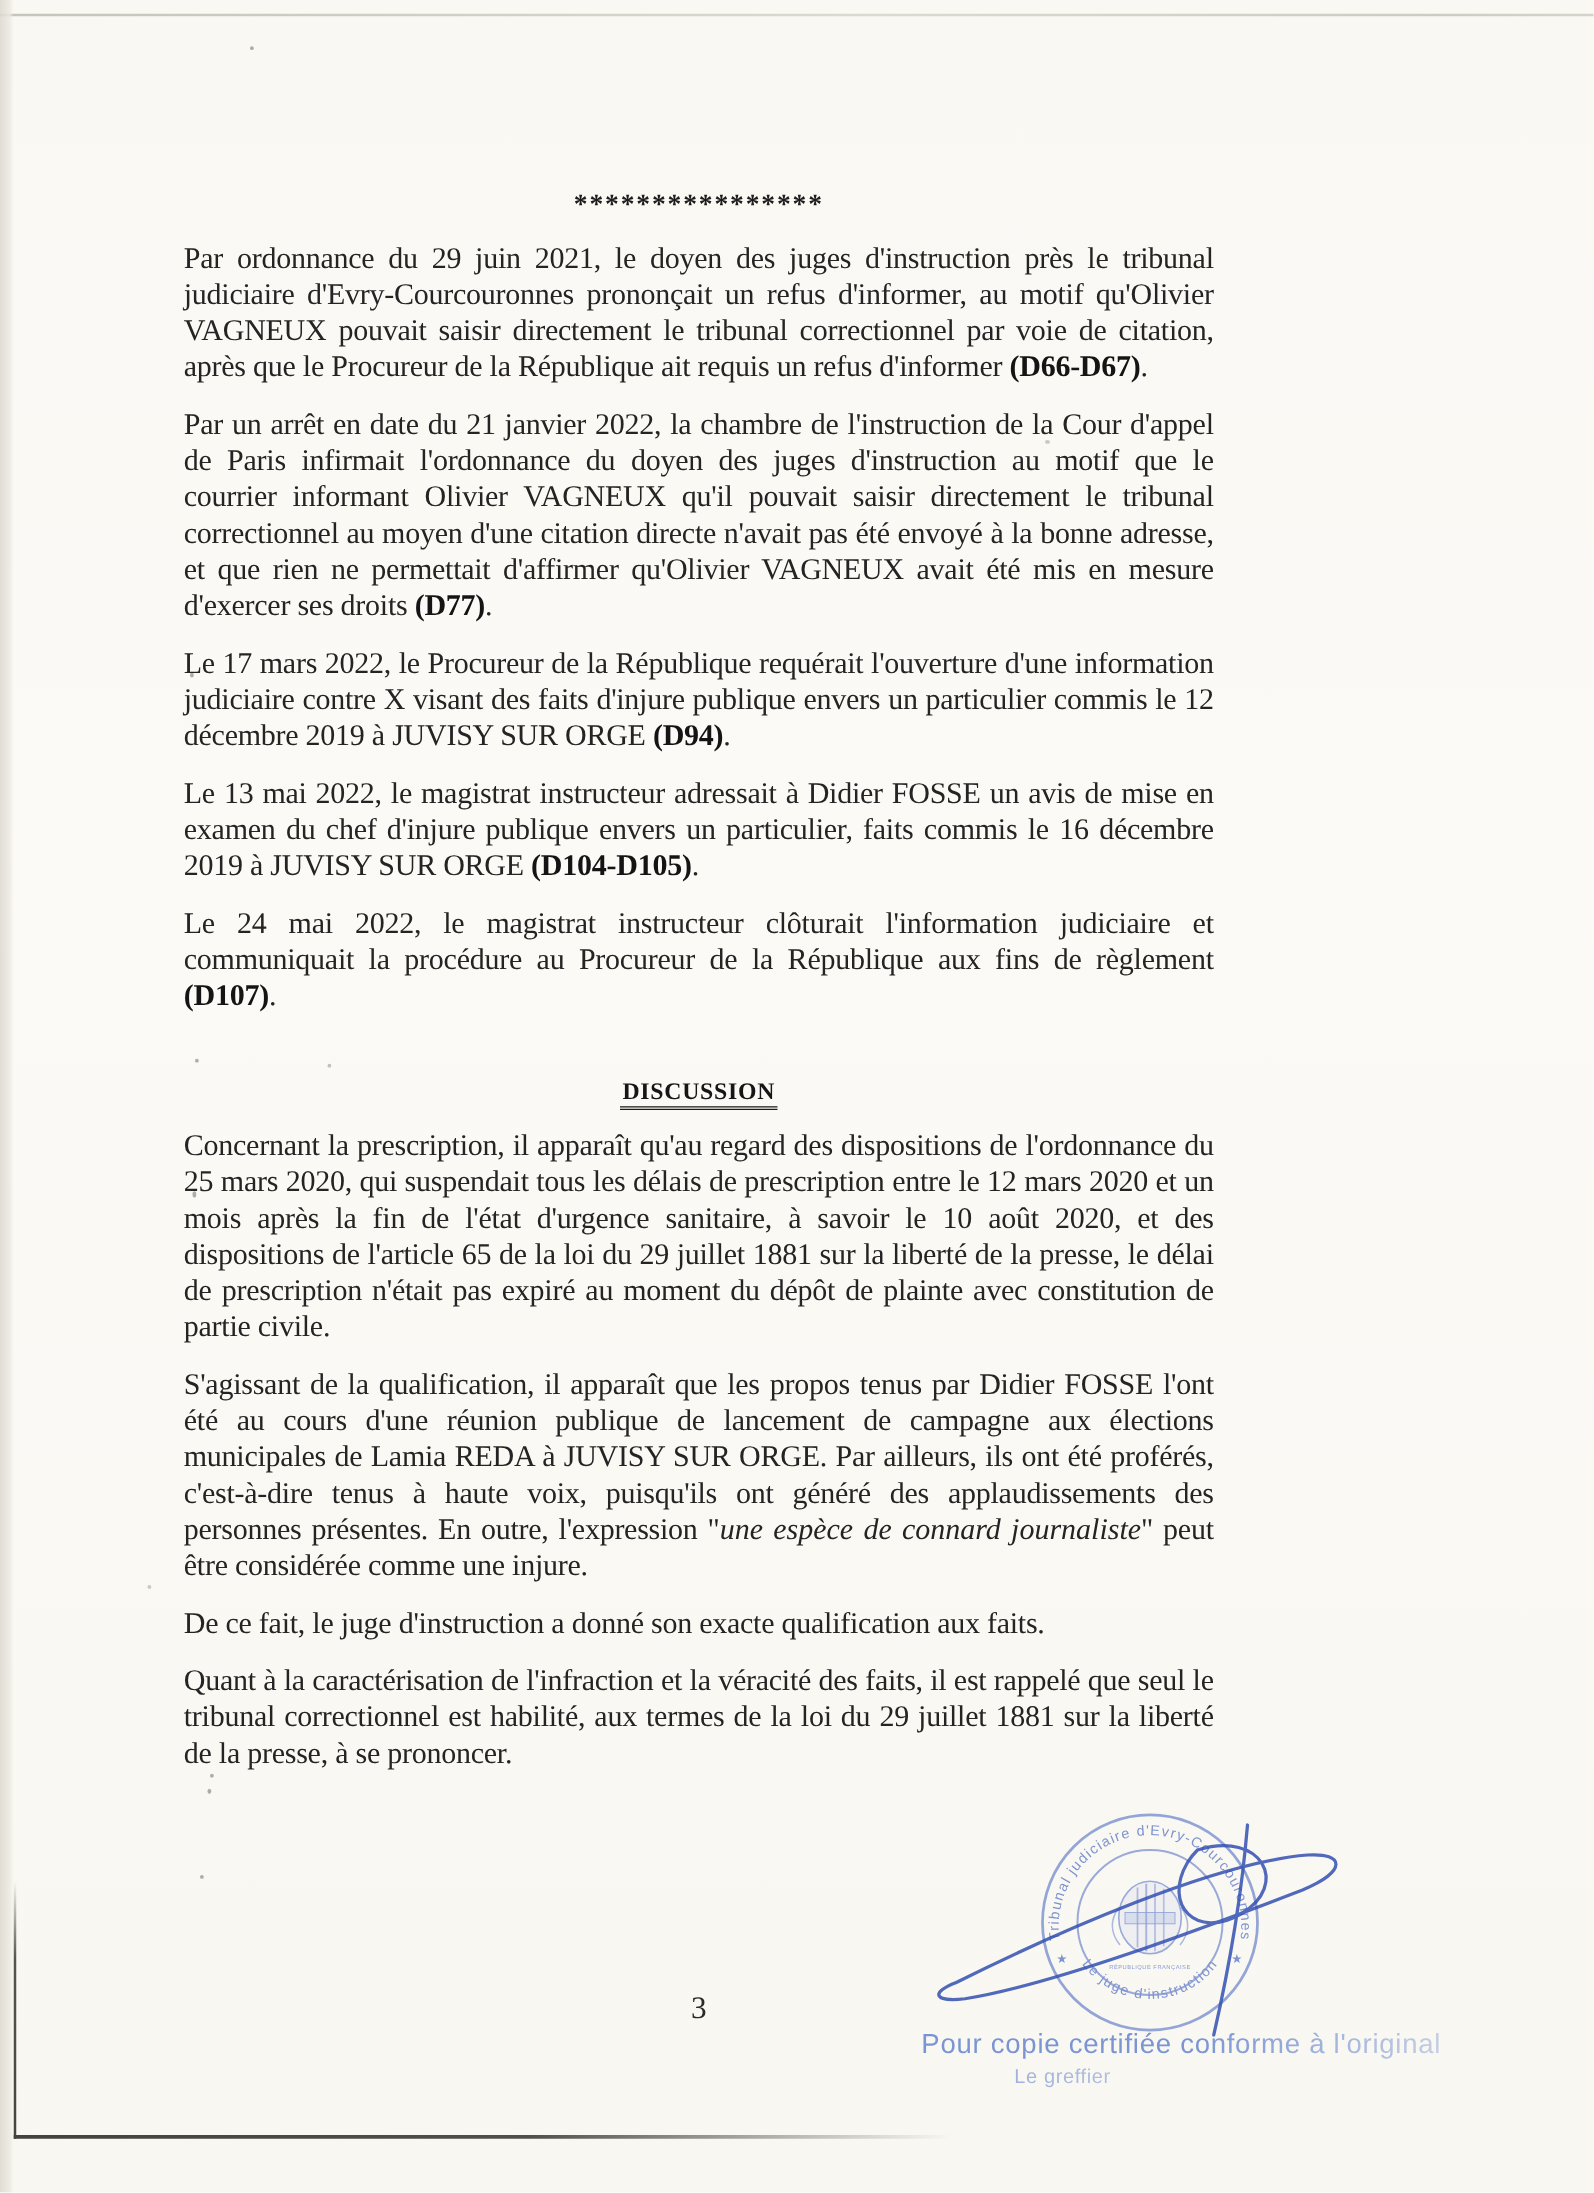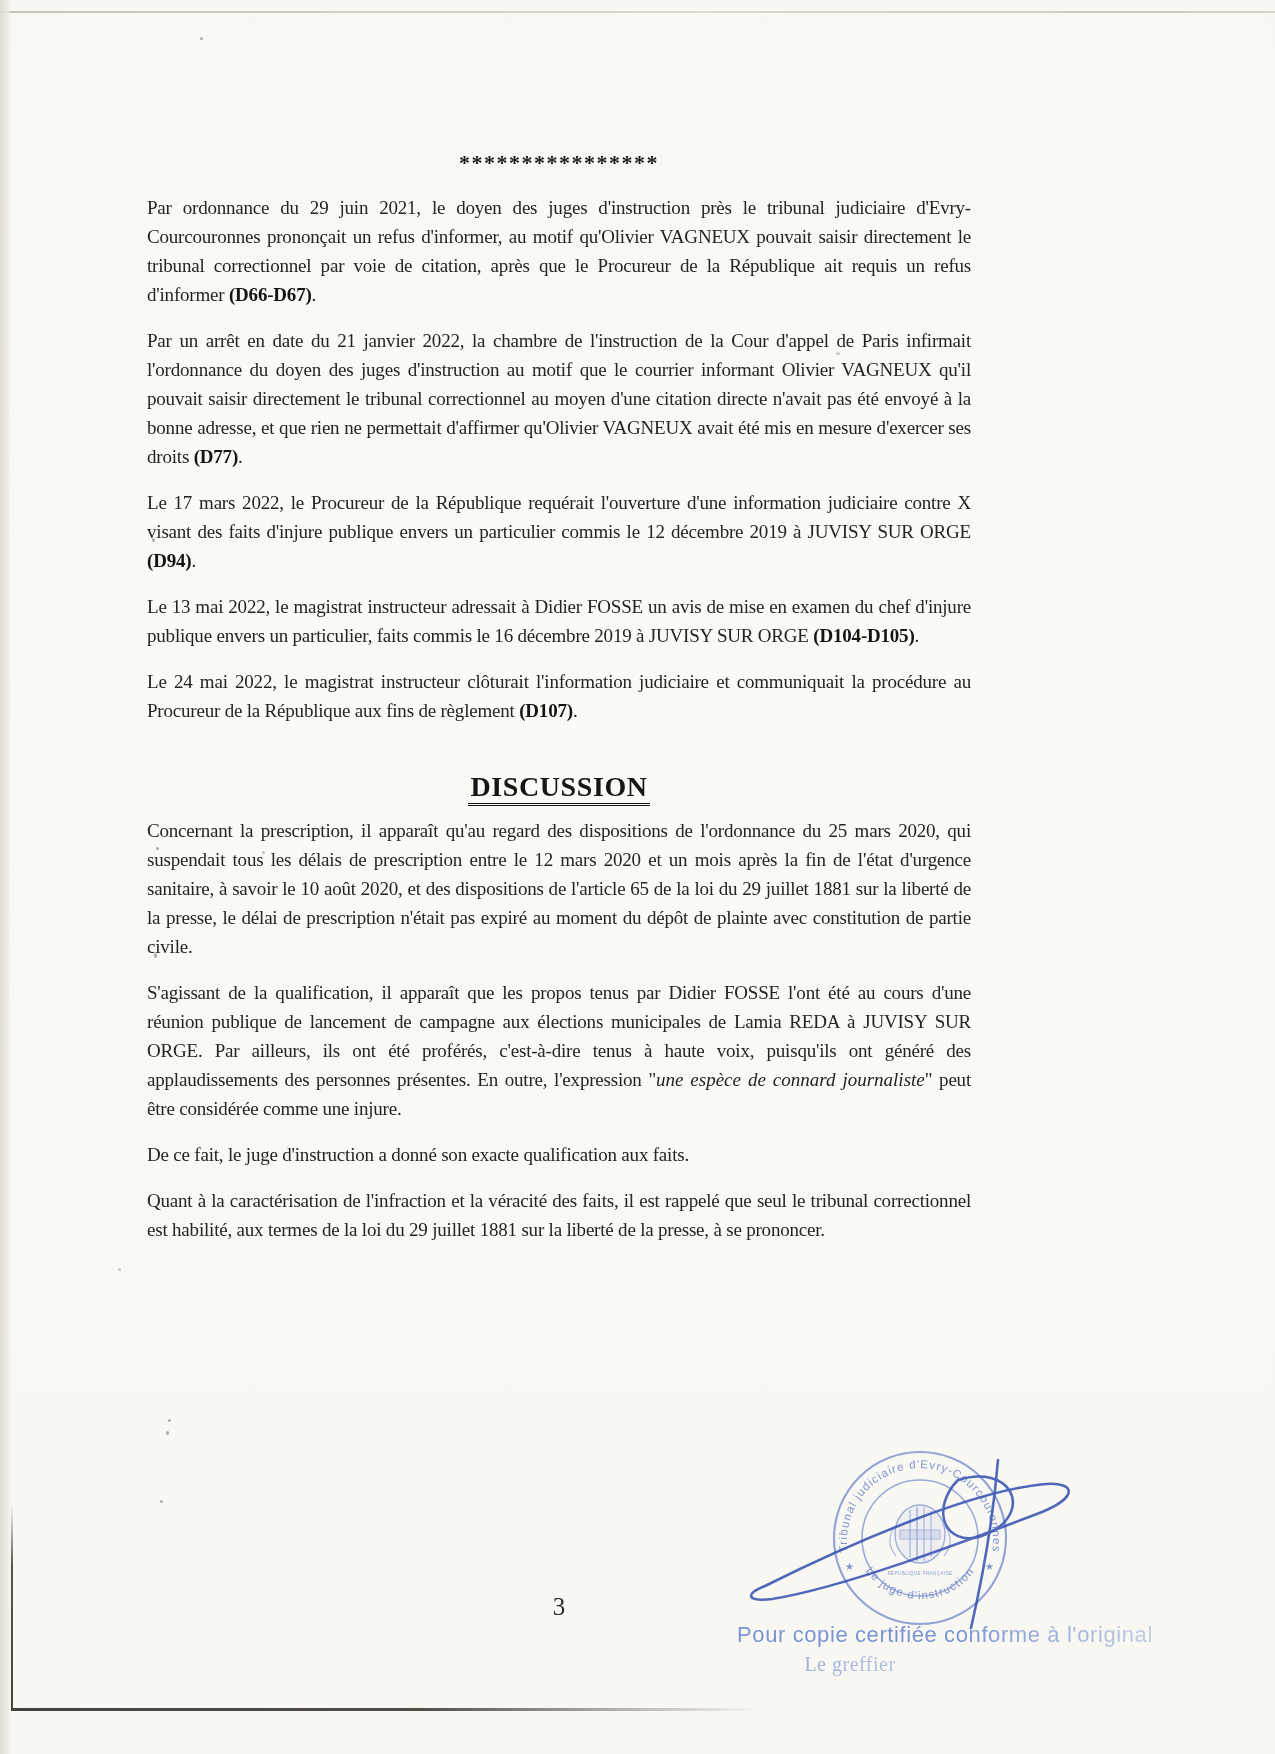--- a/index.html
+++ b/index.html
@@ -20,27 +20,27 @@
     background:linear-gradient(90deg,#43423c 0%,#514f48 55%,rgba(81,79,72,0) 100%);}
   .speck{position:absolute;background:#6f6d66;border-radius:50%;opacity:.55;}
 
   
   .content{position:absolute;left:147px;top:148px;width:824px;}
   .separator{
     text-align:center;font-size:22px;letter-spacing:1.5px;font-weight:bold;
     color:#1d1d1d;margin:0 0 16px 0;line-height:29px;
   }
   .para{
-    margin:0 0 17px 0;font-size:19px;line-height:29px;text-align:justify;
+    margin:0 0 17px 0;font-size:24px;line-height:29px;text-align:justify;
     letter-spacing:-0.2px;color:#242424;
   }
   .para b{color:#141414;}
   .para i{letter-spacing:0;}
   .heading{
-    margin:47px 0 14px 0;text-align:center;font-size:28px;line-height:30px;
+    margin:47px 0 14px 0;text-align:center;font-size:19px;line-height:30px;
     font-weight:bold;color:#161616;letter-spacing:.6px;
   }
   .heading span{border-bottom:3px double #1a1a1a;padding:0 2px 1px 2px;}
 
   .page-number{
     position:absolute;left:147px;top:1593px;width:824px;text-align:center;
     font-size:25px;color:#2a2a2a;
   }
 
   
@@ -49,24 +49,23 @@
   .cert-stamp{
     position:absolute;left:650px;top:1622px;width:590px;text-align:center;
     font-family:"Liberation Sans", sans-serif;color:#7b95d4;
   }
   .cert-line1{
     font-size:22px;letter-spacing:.6px;
     -webkit-mask-image:linear-gradient(90deg,#000 52%,rgba(0,0,0,.38) 88%,rgba(0,0,0,.3));
     mask-image:linear-gradient(90deg,#000 52%,rgba(0,0,0,.38) 88%,rgba(0,0,0,.3));
   }
   .cert-line2{
-    font-size:20px;margin-top:5px;margin-right:190px;opacity:.7;letter-spacing:.5px;
+    font-size:16px;margin-top:5px;margin-right:190px;opacity:.7;letter-spacing:.5px;
     -webkit-mask-image:linear-gradient(90deg,#000 40%,rgba(0,0,0,.45));
     mask-image:linear-gradient(90deg,#000 40%,rgba(0,0,0,.45));
-    font-family:Liberation Serif, serif;
   }
 </style>
 </head>
 <body>
 
 <div class="top-line"></div>
 <div class="left-strip"></div>
 <div class="bl-vline"></div>
 <div class="bl-hline"></div>
 <div class="speck" style="left:200px;top:37px;width:3px;height:3px;"></div>

